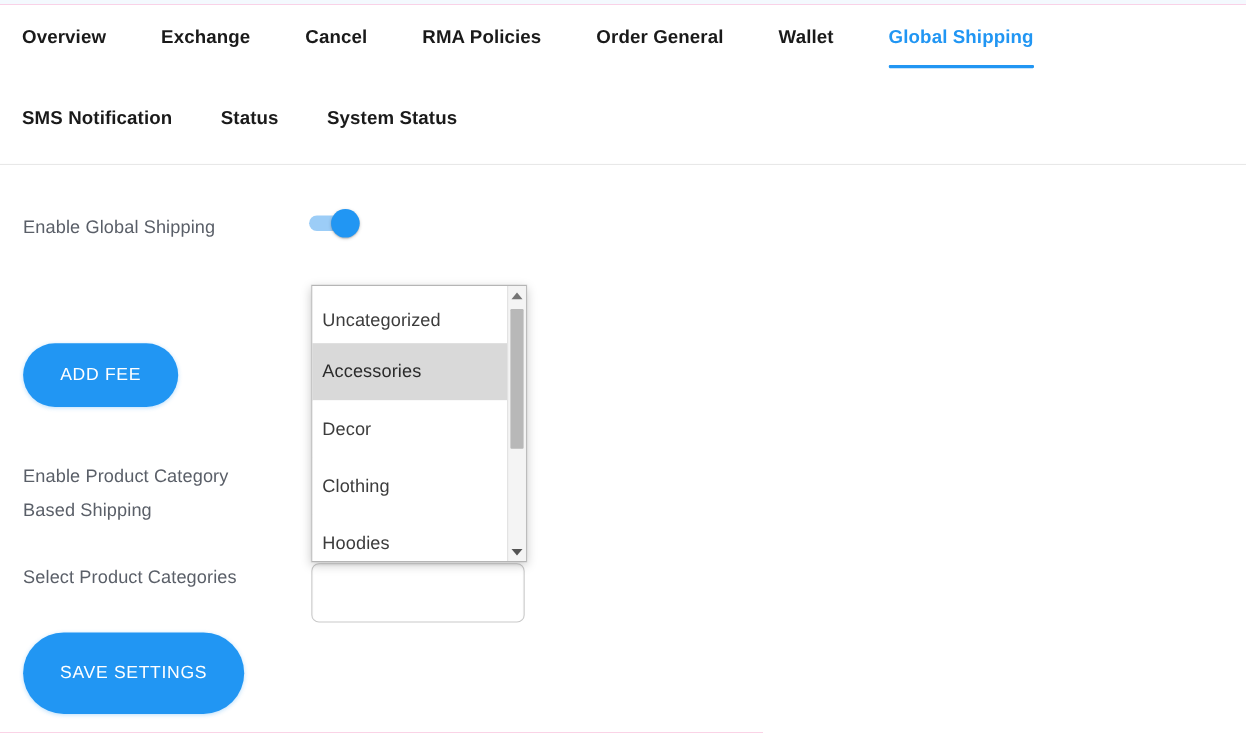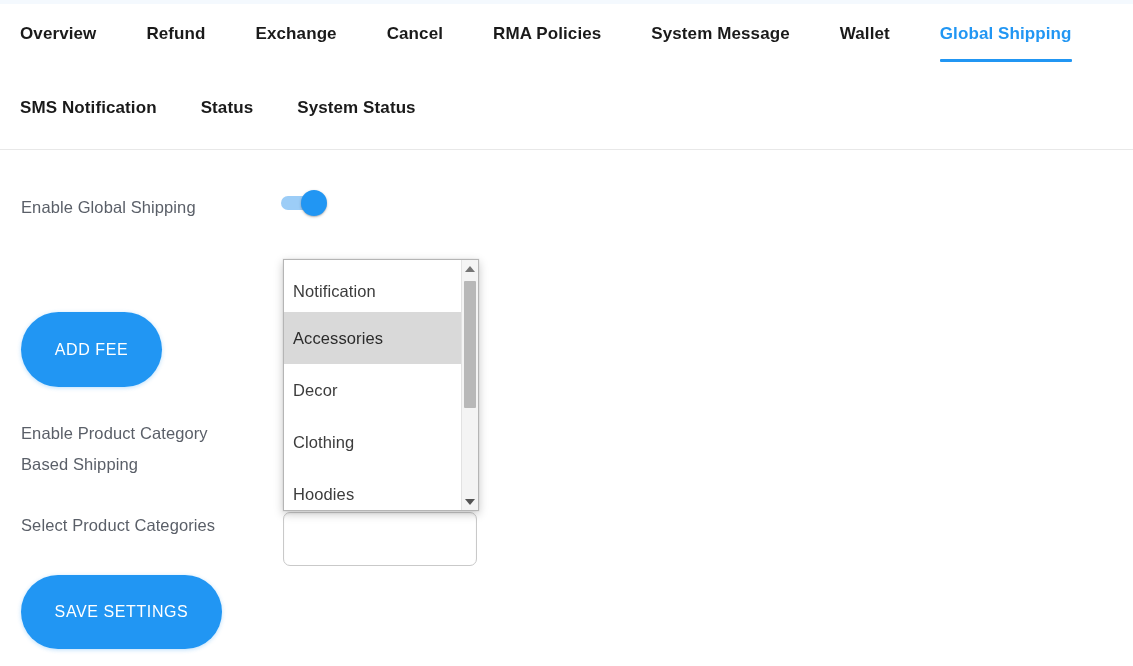--- a/index.html
+++ b/index.html
@@ -150,21 +150,21 @@
     box-shadow: 0 1px 4px rgba(33,150,243,0.30);
     display: flex;
     align-items: center;
     justify-content: center;
     padding: 0;
   }
   #btn-add-fee {
     left: 21px;
     top: 162px;
     width: 141px;
-    height: 75px;
+    height: 58px;
   }
   #btn-save-settings {
     left: 21px;
     top: 425px;
     width: 201px;
     height: 74px;
   }
 
   
   .select-box {
@@ -267,25 +267,24 @@
 </head>
 <body>
 
 <div class="page">
 
   <div class="top-tint"></div>
 
   <nav class="tabbar">
     <div class="tab-row row1">
       <button class="tab">Overview</button>
-      <button class="tab">Refund</button>
       <button class="tab">Exchange</button>
       <button class="tab">Cancel</button>
       <button class="tab">RMA Policies</button>
-      <button class="tab">System Message</button>
+      <button class="tab">Order General</button>
       <button class="tab">Wallet</button>
       <button class="tab active">Global Shipping</button>
     </div>
     <div class="tab-row row2">
       <button class="tab">SMS Notification</button>
       <button class="tab">Status</button>
       <button class="tab">System Status</button>
     </div>
   </nav>
 
@@ -304,21 +303,21 @@
 Based Shipping</span>
 
     <span class="field-label" id="label-select-cats">Select Product Categories</span>
 
     <div class="select-box" id="select-product-categories"></div>
 
     <button class="pill-btn" id="btn-save-settings">SAVE SETTINGS</button>
 
     <div class="dropdown-popup">
       <div class="dropdown-list">
-        <div class="dropdown-option first">Notification</div>
+        <div class="dropdown-option first">Uncategorized</div>
         <div class="dropdown-option selected">Accessories</div>
         <div class="dropdown-option">Decor</div>
         <div class="dropdown-option">Clothing</div>
         <div class="dropdown-option">Hoodies</div>
       </div>
 
       <div class="dd-scrollbar">
         <div class="dd-arrow up">
             <i></i>
           </div>

